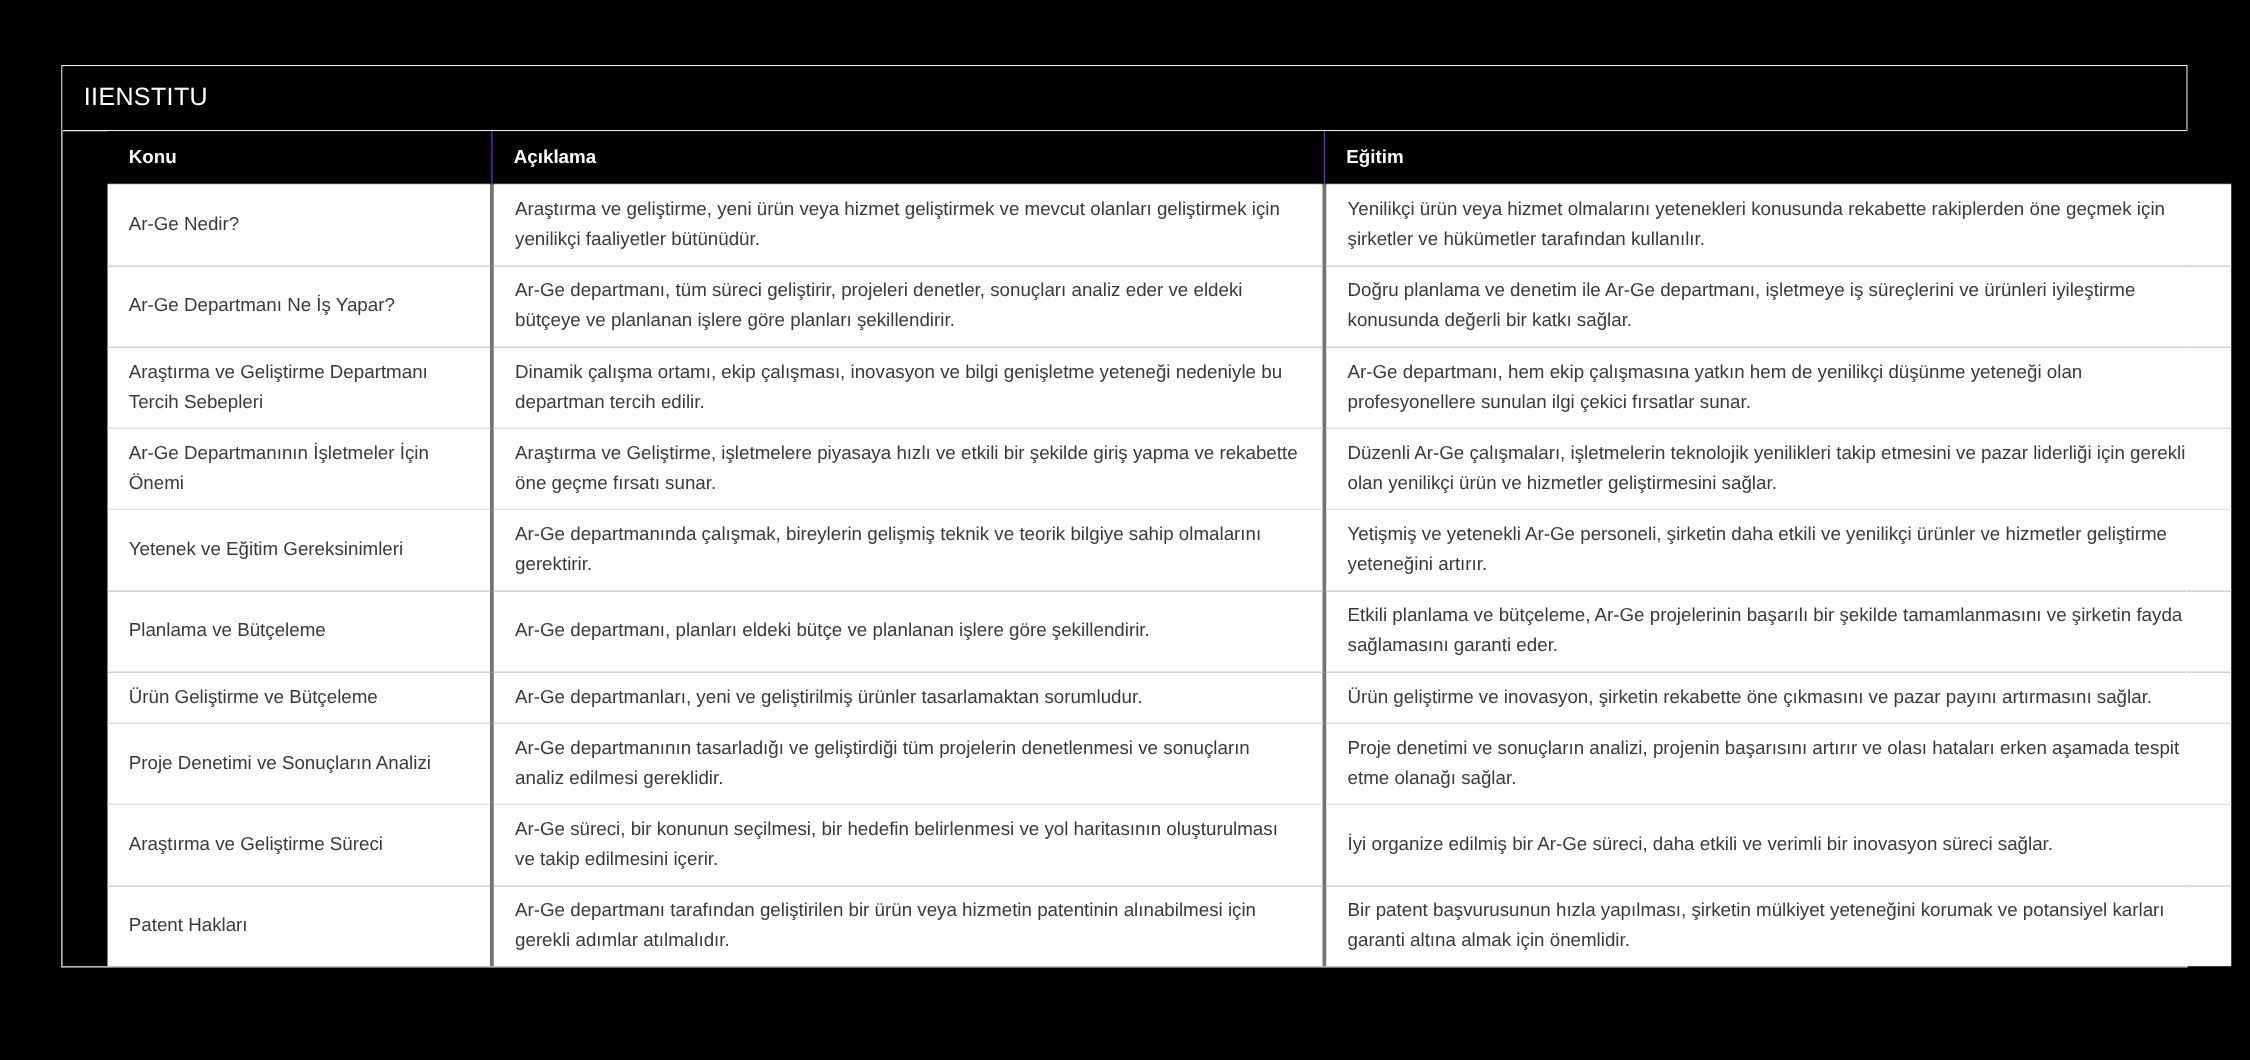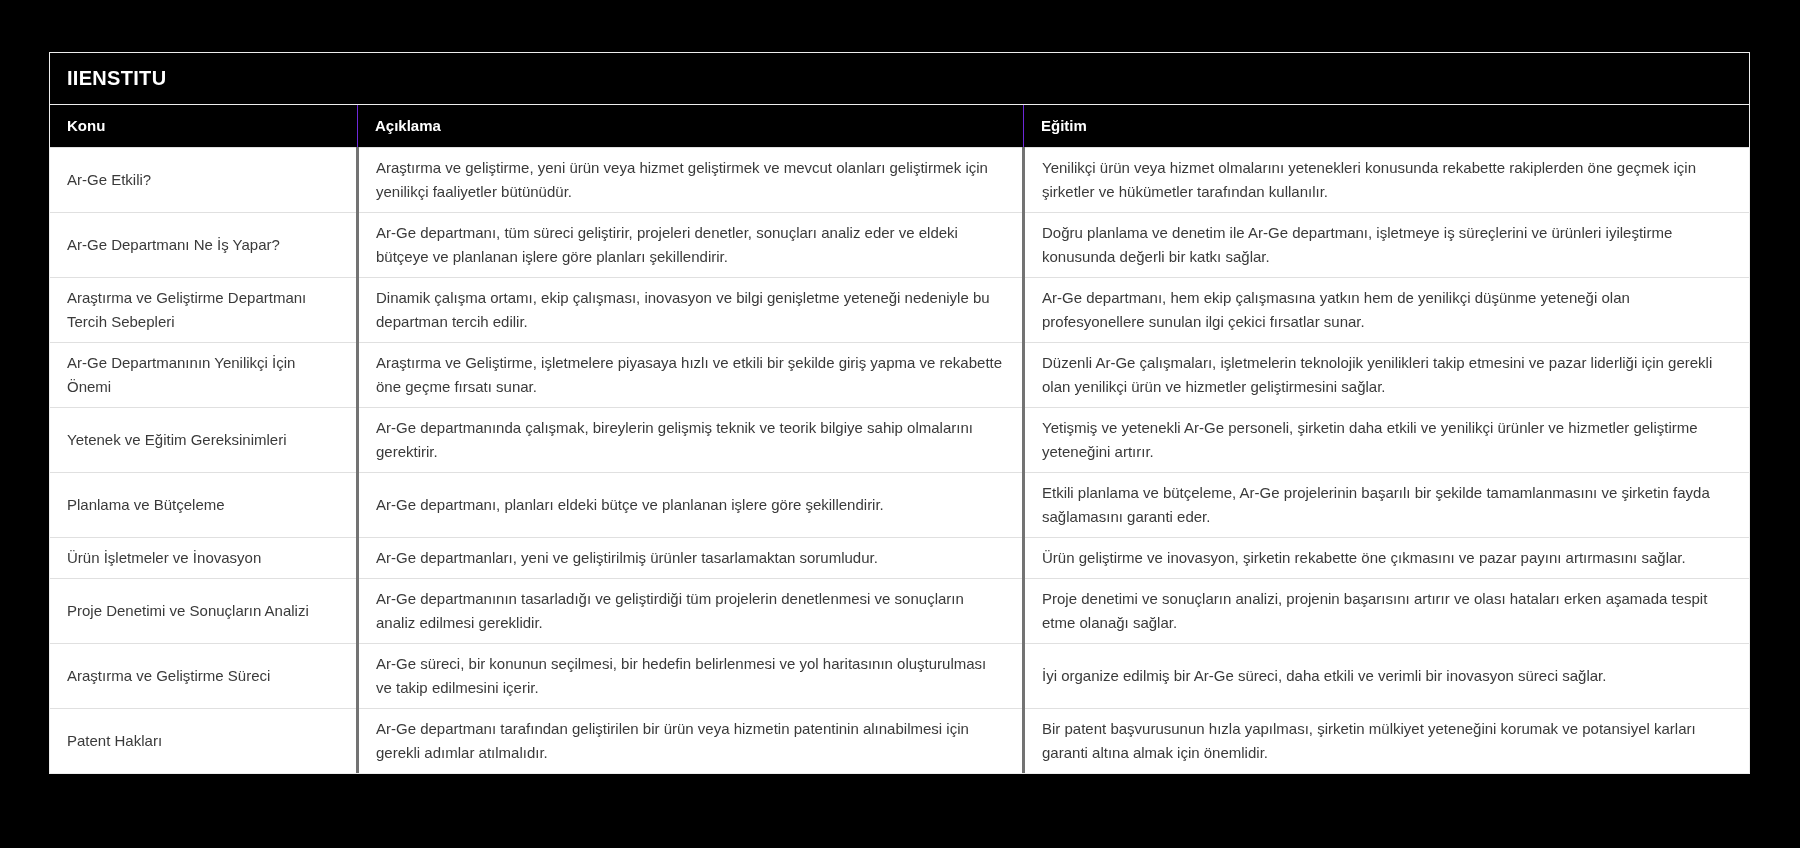--- a/index.html
+++ b/index.html
@@ -19,29 +19,30 @@
     width: 1701px;
     box-sizing: border-box;
     border: 1px solid #ededed;
     background: #000000;
   }
   .card-title {
     background: #000000;
     color: #ffffff;
     font-size: 20px;
     line-height: 27px;
-    font-weight: 700;
+    font-weight: 400;
     padding: 12px 17px;
     border-bottom: 1px solid #ededed;
     letter-spacing: 0.3px;
   }
   table.info-table {
     width: 100%;
     border-collapse: collapse;
     table-layout: fixed;
+    margin-left: 36px;
   }
   table.info-table thead th {
     background: #000000;
     color: #ffffff;
     font-size: 15px;
     font-weight: 700;
     text-align: left;
     padding: 10px 17px;
     line-height: 22px;
   }
@@ -75,51 +76,51 @@
     </colgroup>
     <thead>
       <tr>
         <th>Konu</th>
         <th>Açıklama</th>
         <th>Eğitim</th>
       </tr>
     </thead>
     <tbody>
         <tr>
-    <td>Ar-Ge Etkili?</td>
+    <td>Ar-Ge Nedir?</td>
     <td>Araştırma ve geliştirme, yeni ürün veya hizmet geliştirmek ve mevcut olanları geliştirmek için yenilikçi faaliyetler bütünüdür.</td>
     <td>Yenilikçi ürün veya hizmet olmalarını yetenekleri konusunda rekabette rakiplerden öne geçmek için şirketler ve hükümetler tarafından kullanılır.</td>
   </tr>
         <tr>
     <td>Ar-Ge Departmanı Ne İş Yapar?</td>
     <td>Ar-Ge departmanı, tüm süreci geliştirir, projeleri denetler, sonuçları analiz eder ve eldeki bütçeye ve planlanan işlere göre planları şekillendirir.</td>
     <td>Doğru planlama ve denetim ile Ar-Ge departmanı, işletmeye iş süreçlerini ve ürünleri iyileştirme konusunda değerli bir katkı sağlar.</td>
   </tr>
         <tr>
     <td>Araştırma ve Geliştirme Departmanı Tercih Sebepleri</td>
     <td>Dinamik çalışma ortamı, ekip çalışması, inovasyon ve bilgi genişletme yeteneği nedeniyle bu departman tercih edilir.</td>
     <td>Ar-Ge departmanı, hem ekip çalışmasına yatkın hem de yenilikçi düşünme yeteneği olan profesyonellere sunulan ilgi çekici fırsatlar sunar.</td>
   </tr>
         <tr>
-    <td>Ar-Ge Departmanının Yenilikçi İçin Önemi</td>
+    <td>Ar-Ge Departmanının İşletmeler İçin Önemi</td>
     <td>Araştırma ve Geliştirme, işletmelere piyasaya hızlı ve etkili bir şekilde giriş yapma ve rekabette öne geçme fırsatı sunar.</td>
     <td>Düzenli Ar-Ge çalışmaları, işletmelerin teknolojik yenilikleri takip etmesini ve pazar liderliği için gerekli olan yenilikçi ürün ve hizmetler geliştirmesini sağlar.</td>
   </tr>
         <tr>
     <td>Yetenek ve Eğitim Gereksinimleri</td>
     <td>Ar-Ge departmanında çalışmak, bireylerin gelişmiş teknik ve teorik bilgiye sahip olmalarını gerektirir.</td>
     <td>Yetişmiş ve yetenekli Ar-Ge personeli, şirketin daha etkili ve yenilikçi ürünler ve hizmetler geliştirme yeteneğini artırır.</td>
   </tr>
         <tr>
     <td>Planlama ve Bütçeleme</td>
     <td>Ar-Ge departmanı, planları eldeki bütçe ve planlanan işlere göre şekillendirir.</td>
     <td>Etkili planlama ve bütçeleme, Ar-Ge projelerinin başarılı bir şekilde tamamlanmasını ve şirketin fayda sağlamasını garanti eder.</td>
   </tr>
         <tr>
-    <td>Ürün İşletmeler ve İnovasyon</td>
+    <td>Ürün Geliştirme ve Bütçeleme</td>
     <td>Ar-Ge departmanları, yeni ve geliştirilmiş ürünler tasarlamaktan sorumludur.</td>
     <td>Ürün geliştirme ve inovasyon, şirketin rekabette öne çıkmasını ve pazar payını artırmasını sağlar.</td>
   </tr>
         <tr>
     <td>Proje Denetimi ve Sonuçların Analizi</td>
     <td>Ar-Ge departmanının tasarladığı ve geliştirdiği tüm projelerin denetlenmesi ve sonuçların analiz edilmesi gereklidir.</td>
     <td>Proje denetimi ve sonuçların analizi, projenin başarısını artırır ve olası hataları erken aşamada tespit etme olanağı sağlar.</td>
   </tr>
         <tr>
     <td>Araştırma ve Geliştirme Süreci</td>

